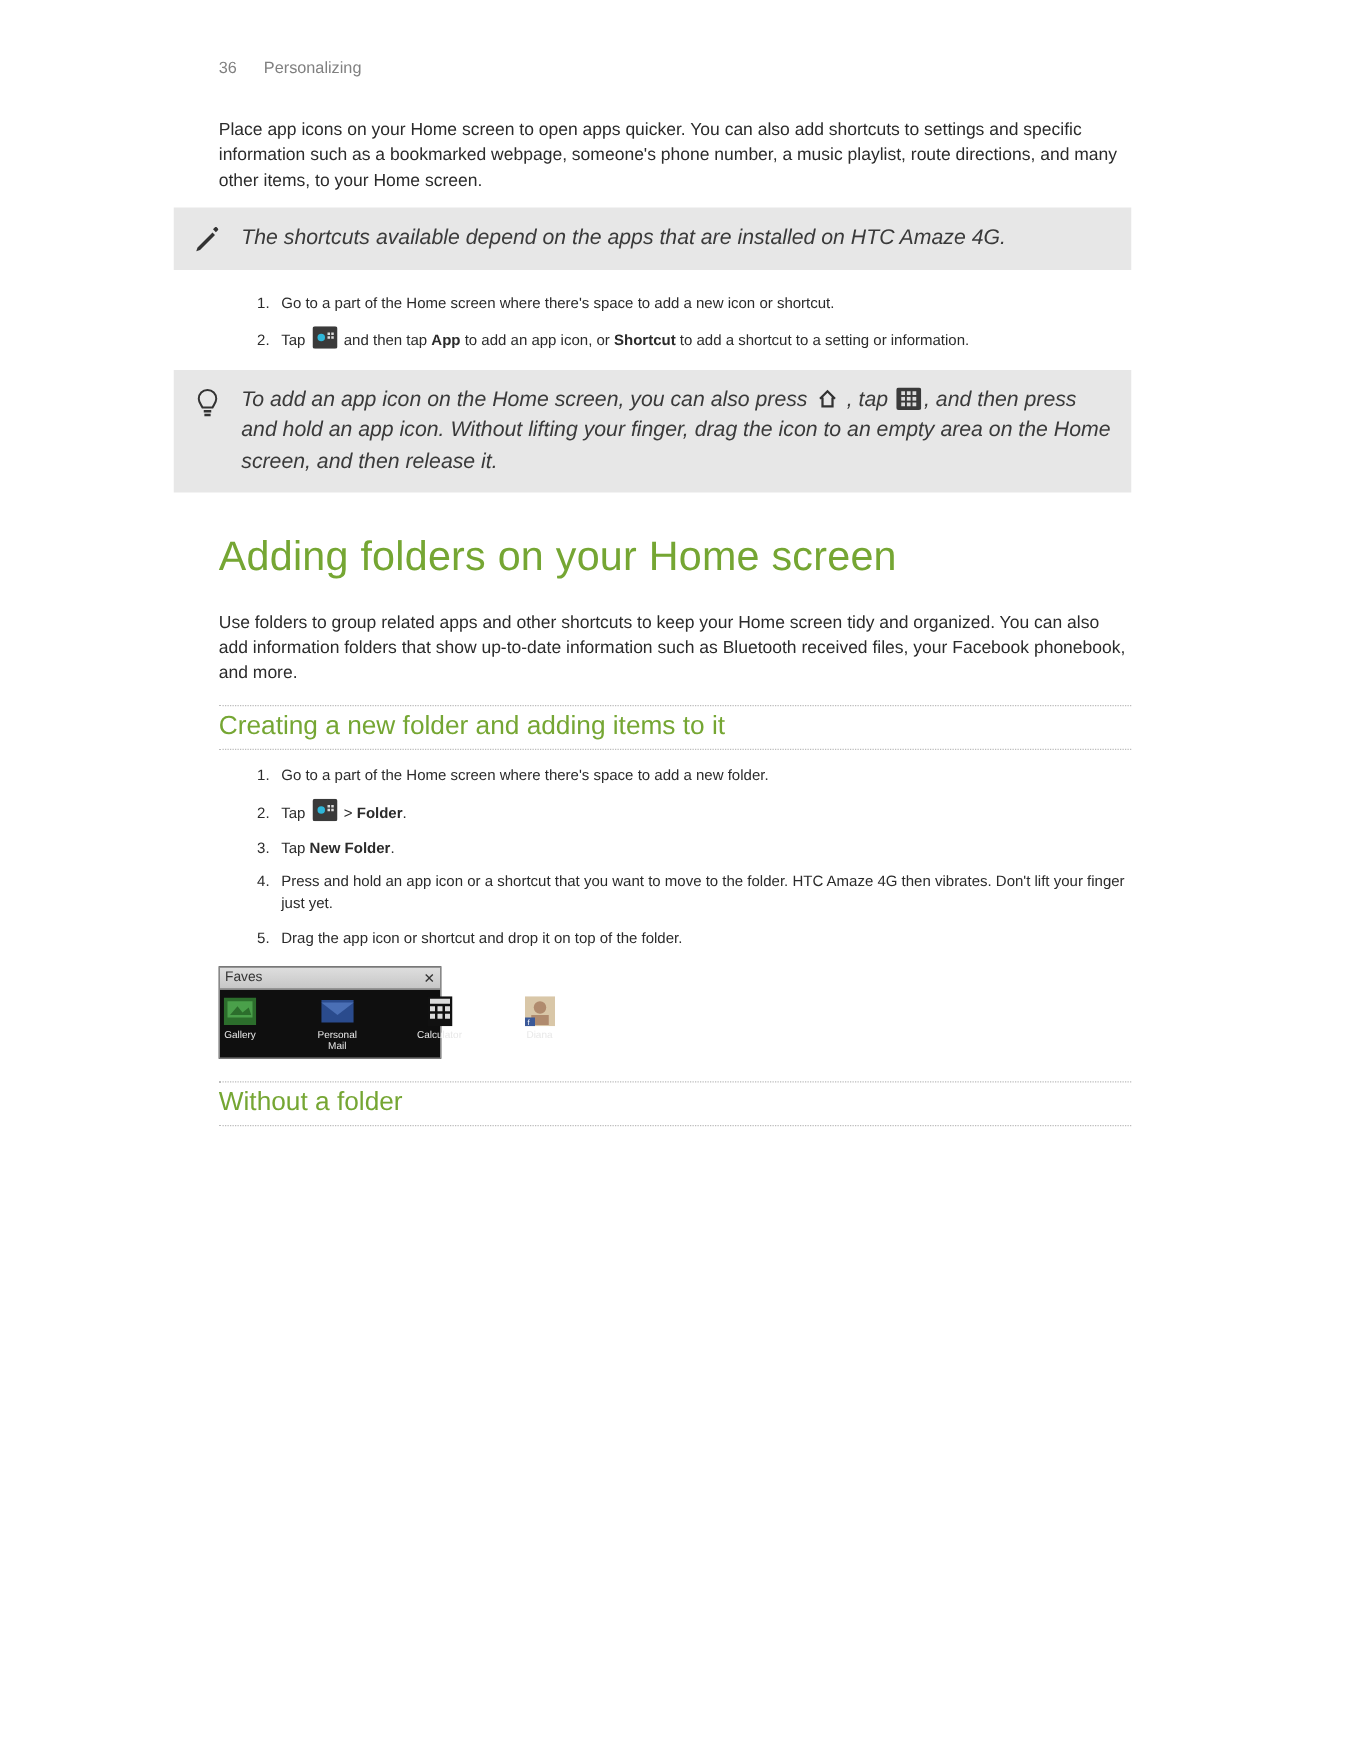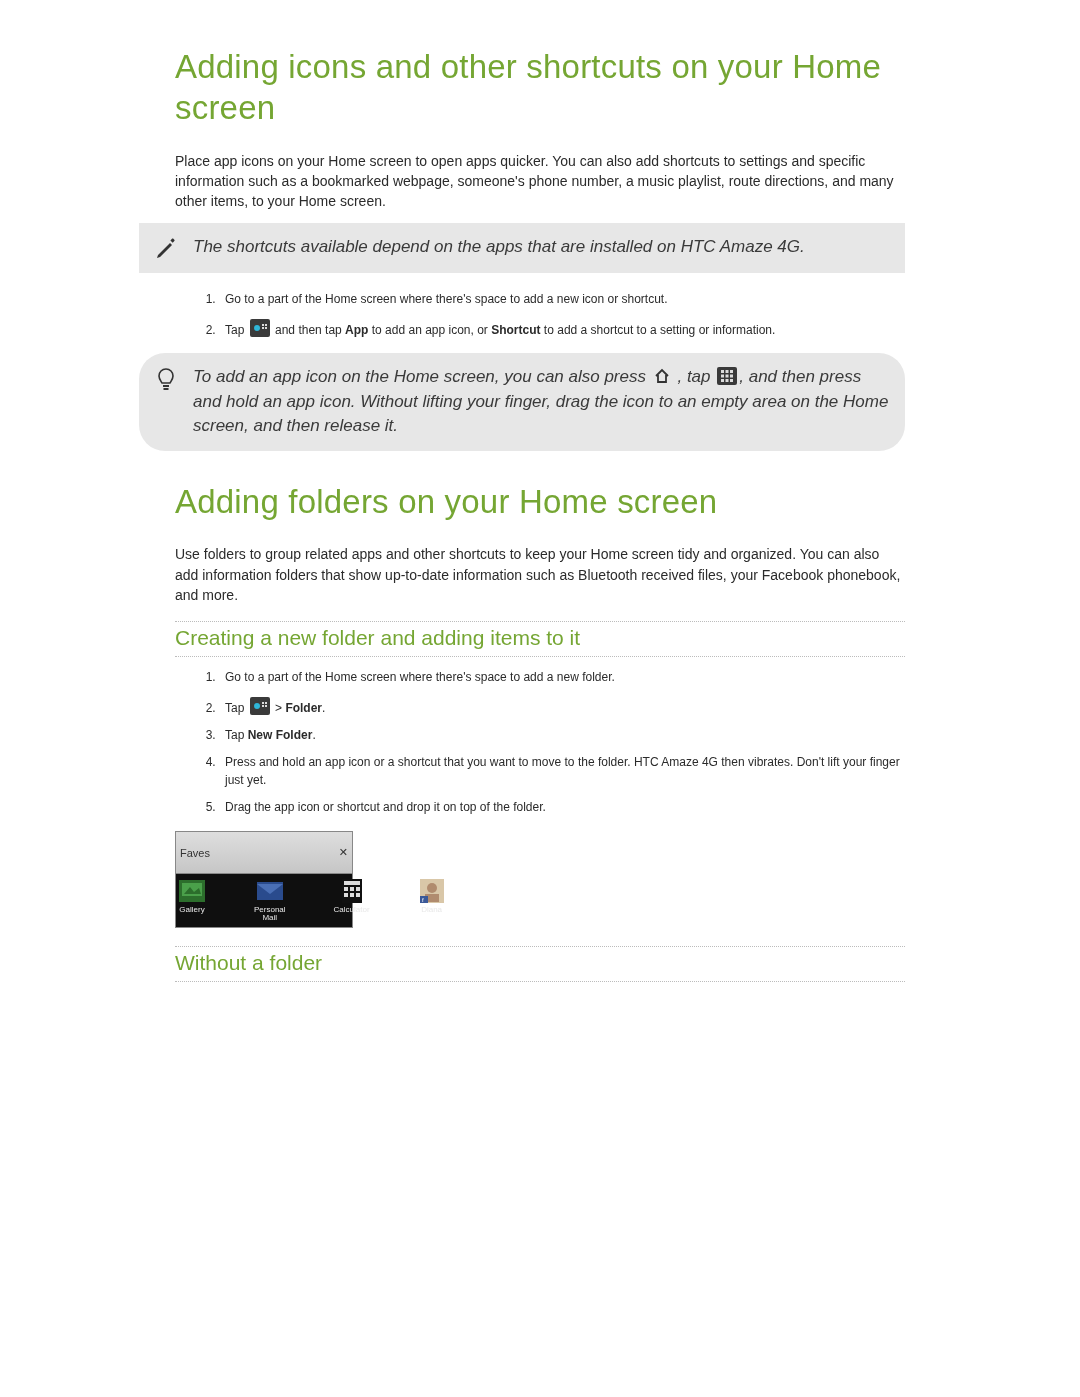--- a/index.html
+++ b/index.html
@@ -84,37 +84,40 @@
     width:176px;
     border:1px solid #888;
     background:#0f0f0f;
     font-size:10px;
     color:#e8e8e8;
     font-family:Arial, sans-serif;
   }
   .folder-popup .bar{
     background:linear-gradient(#dedede,#c6c6c6);
     color:#333;
-    display:flex;justify-content:space-between;align-items:flex-end;
-    padding:14px 4px;
+    display:flex;justify-content:space-between;align-items:flex-start;
+    padding:2px 4px;
     font-size:11px;
     border-bottom:1px solid #888;
   }
   .folder-popup .grid{display:flex;padding:4px 2px 4px 2px;justify-content:space-between;gap:48px;}
   .folder-popup .cell{width:40px;text-align:center;font-size:8px;line-height:1.1;}
   .folder-popup .ic{width:28px;height:26px;margin:0 auto 2px auto;display:flex;align-items:center;justify-content:center;}
 </style>
 </head>
 <body>
 
 <div class="page">
   <div class="content">
 
-
-    <h1 class="title">Adding icons and other shortcuts on your Home screen</h1>
+    <div class="runhead">
+      <span class="pgno">36</span>
+      <span>Personalizing</span>
+    </div>
+
     <p class="body">Place app icons on your Home screen to open apps quicker. You can also add shortcuts to settings and specific information such as a bookmarked webpage, someone's phone number, a music playlist, route directions, and many other items, to your Home screen.</p>
 
     <div class="note" style="margin-bottom:18px;">
       <div class="note-icon">
         <svg width="24" height="24" viewBox="0 0 24 24">
             <path fill="#333" d="M3 21l3-1 12-12-2-2L4 18l-1 3zm15.7-15.3l1.6-1.6c.4-.4.4-1 0-1.4l-.9-.9c-.4-.4-1-.4-1.4 0l-1.6 1.6 2.3 2.3z"></path>
           </svg>
       </div>
       <p>The shortcuts available depend on the apps that are installed on HTC Amaze 4G.</p>
     </div>
@@ -126,21 +129,21 @@
               <rect width="20" height="18" rx="2" fill="#3a3a3a"></rect>
               <circle cx="7" cy="9" r="3" fill="#2fb6d8"></circle>
               <rect x="12" y="5" width="2" height="2" fill="#ddd"></rect>
               <rect x="15" y="5" width="2" height="2" fill="#ddd"></rect>
               <rect x="12" y="8" width="2" height="2" fill="#ddd"></rect>
               <rect x="15" y="8" width="2" height="2" fill="#ddd"></rect>
             </svg></span><span> and then tap </span><span class="bold">App</span><span> to add an app icon, or </span><span class="bold">Shortcut</span><span> to add a shortcut to a setting or information.</span>
       </li>
     </ol>
 
-    <div class="note" style="margin-bottom:30px;border-radius:26px;">
+    <div class="note" style="margin-bottom:30px;">
       <div class="note-icon">
         <svg width="22" height="26" viewBox="0 0 22 26">
             <path fill="none" stroke="#333" stroke-width="1.6" d="M11 2c-4 0-7 3-7 7 0 3 2 5 3 7h8c1-2 3-4 3-7 0-4-3-7-7-7z"></path>
             <rect x="8" y="18" width="6" height="2" fill="#333"></rect>
             <rect x="8.5" y="21" width="5" height="2" fill="#333"></rect>
           </svg>
       </div>
       <p>
         <span>To add an app icon on the Home screen, you can also press </span><span class="inline-icon" style="width:18px;"><svg width="18" height="18" viewBox="0 0 18 18">
               <path fill="none" stroke="#333" stroke-width="1.8" d="M3 9l6-6 6 6M5 8v7h8V8"></path>

